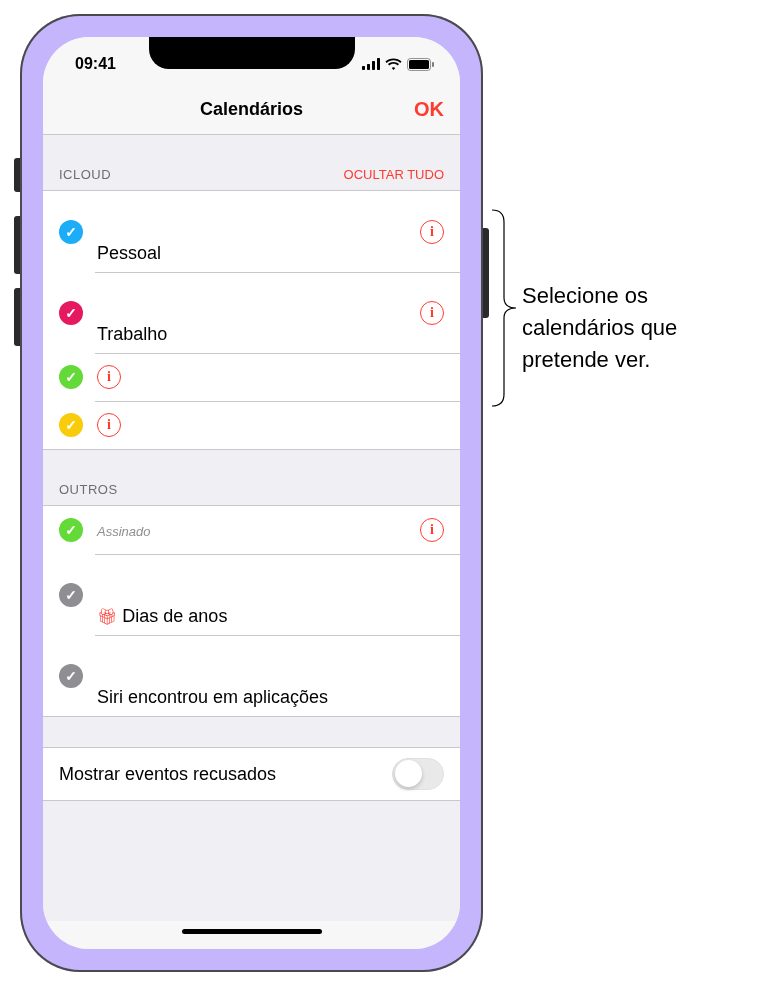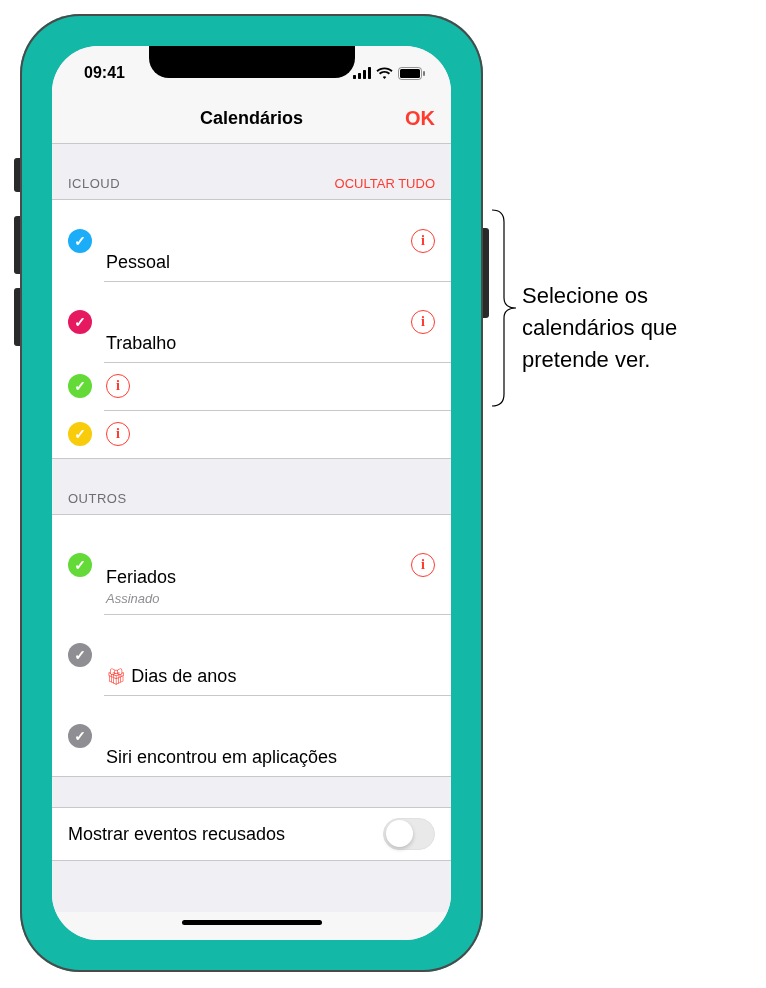--- a/index.html
+++ b/index.html
@@ -15,22 +15,22 @@
       height: 988px;
       position: relative;
     }
     .phone-frame {
       position: absolute;
       left: 20px;
       top: 14px;
       width: 463px;
       height: 958px;
       border-radius: 60px;
-      background: #14b8a6;
-      padding: 32px;
+      background: #c4b5fd;
+      padding: 23px;
       box-shadow: 0 0 0 2px #4a4a4a inset;
     }
     .side-button-left-1 {
       position: absolute;
       left: 14px;
       top: 158px;
       width: 6px;
       height: 34px;
       background: #2a2a2a;
       border-radius: 3px 0 0 3px;
@@ -364,21 +364,20 @@
 
       <div class="section-header">
         <span>OUTROS</span>
       </div>
       <div class="list">
         <div class="row">
           <div class="check-circle" style="background:#63da38">
               <span class="check-mark">✓</span>
             </div>
           <div class="row-content">
-            <div class="row-label">Feriados</div>
             <div class="row-sublabel">Assinado</div>
           </div>
           <div class="info-icon">i</div>
         </div>
         <div class="row">
           <div class="check-circle" style="background:#8e8e93">
               <span class="check-mark">✓</span>
             </div>
           <div class="row-content">
               <div class="row-label"><span class="gift-icon">🎁︎</span><span>Dias de anos</span></div>

